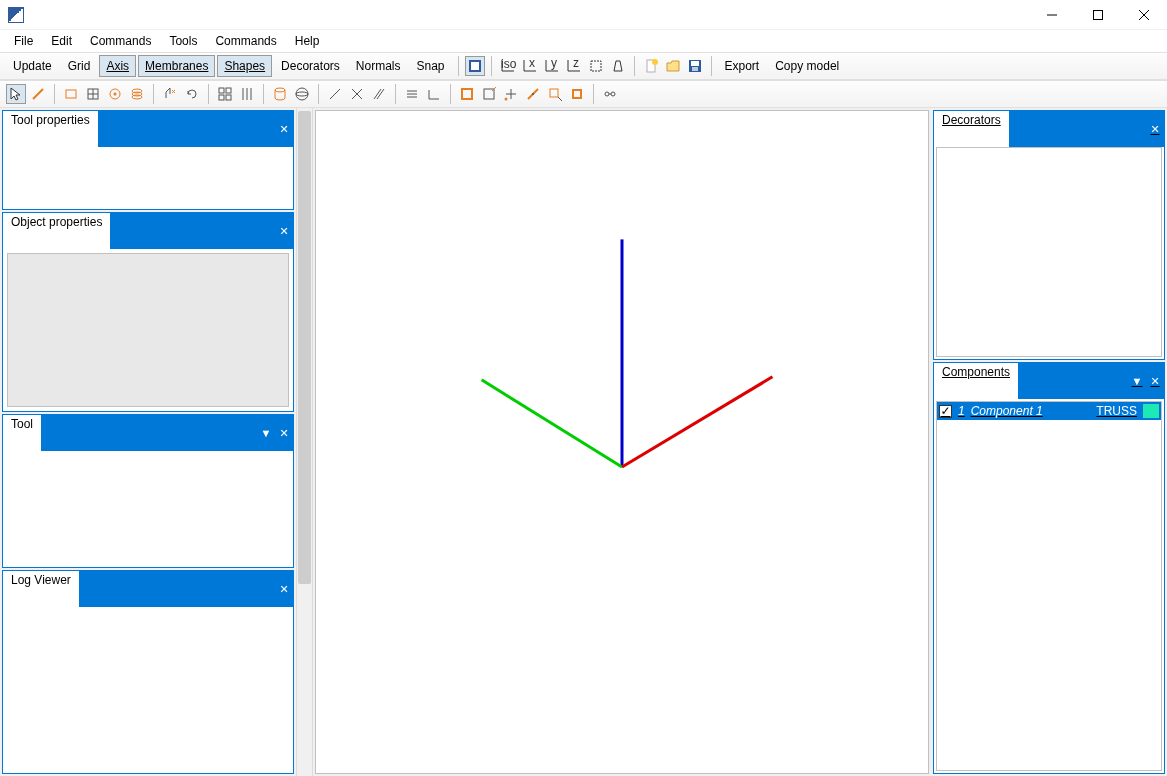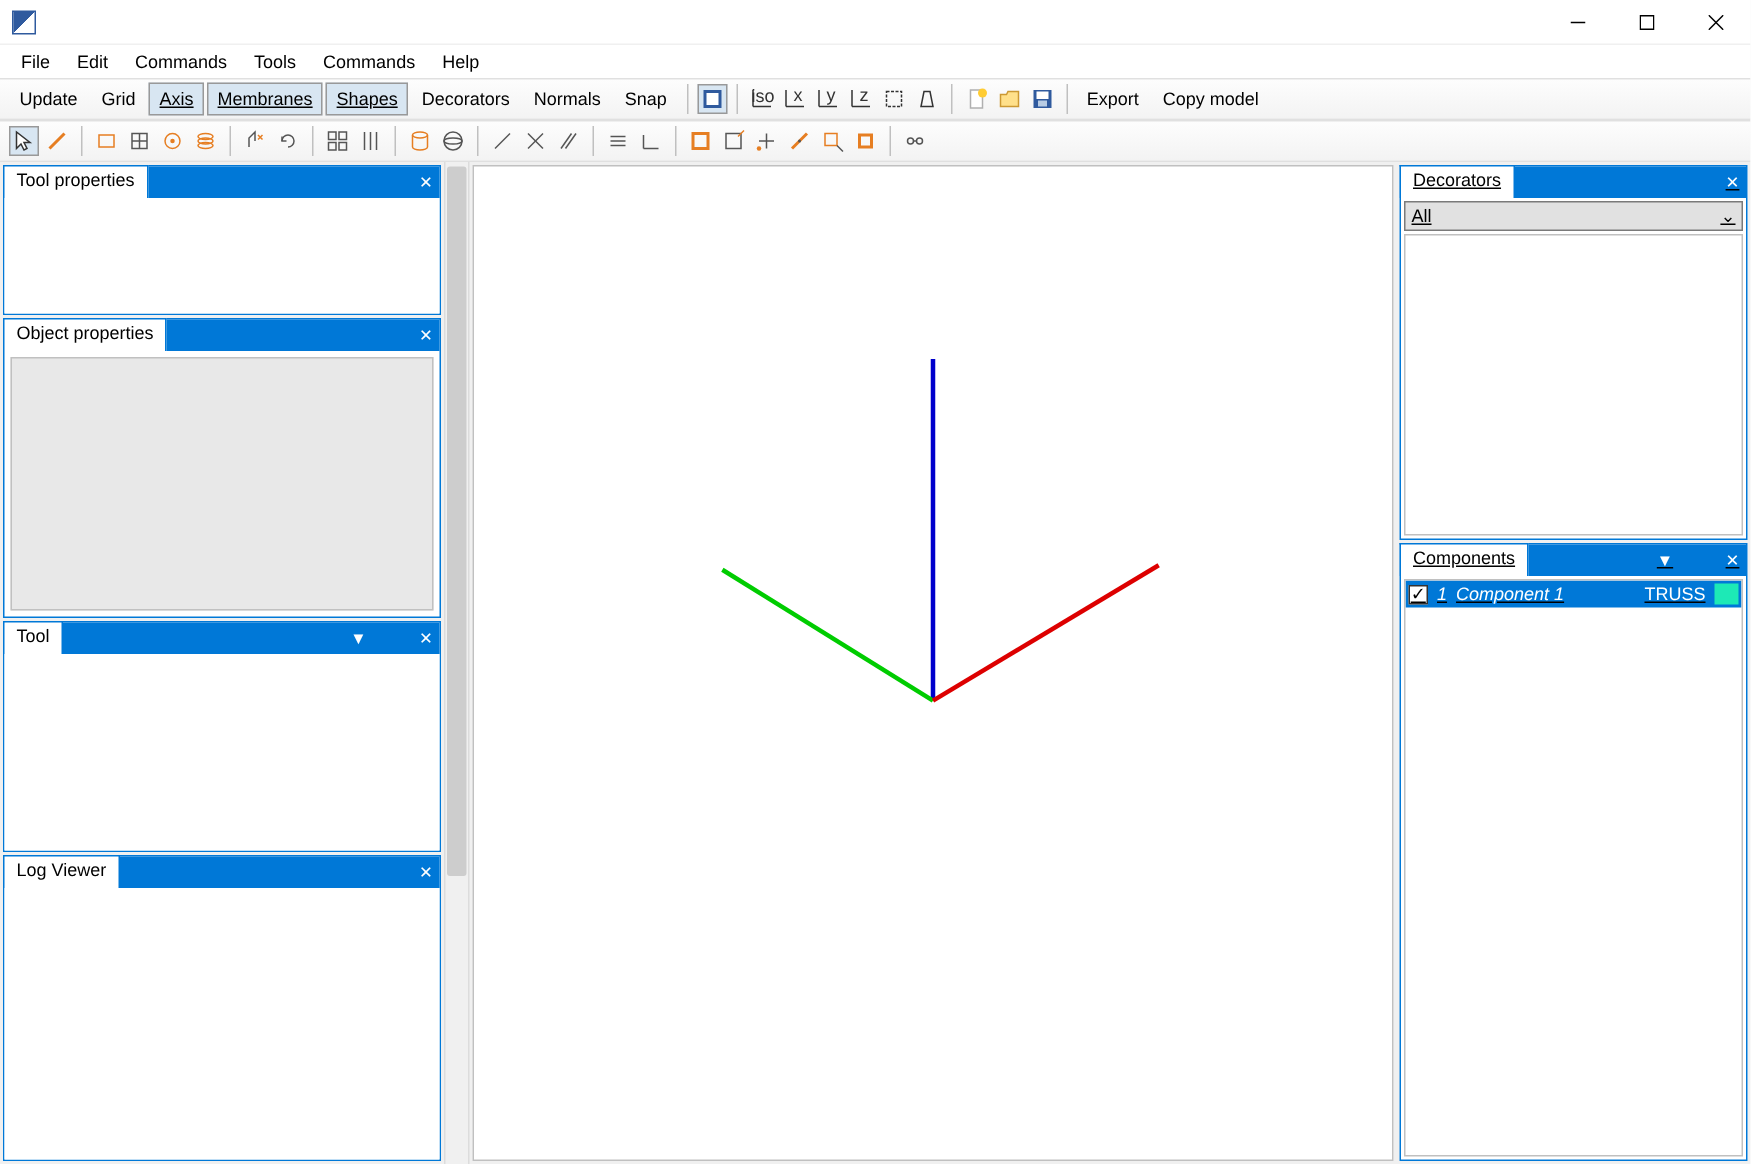--- a/index.html
+++ b/index.html
@@ -16,21 +16,21 @@
 .tsep { width:1px; height:20px; background:#c0c0c0; margin:0 4px;}
 .ticon { width:20px; height:20px; display:inline-flex; align-items:center; justify-content:center; border:1px solid transparent; padding:1px;}
 .ticon.active { border:1px solid #999; background:#d8e6f2;}
 .workarea { position: relative; height: 668px; display:flex; background:#f0f0f0;}
 .leftcol { width: 296px; display:flex; flex-direction:column; padding:2px; gap:2px;}
 .scrollbar { width:17px; background:#f0f0f0; border-left:1px solid #dcdcdc; border-right:1px solid #dcdcdc; padding-top:2px;}
 .thumb { width:13px; height:473px; margin:1px; background:#cdcdcd; border-radius:2px;}
 .viewport { flex:1; background:#fff; border:1px solid #c0c0c0; margin:2px; position:relative;}
 .rightcol { width:236px; display:flex; flex-direction:column; padding:2px; gap:2px;text-decoration:underline;}
 .panel { border:1px solid #0078d7; background:#fff; display:flex; flex-direction:column;}
-.phead { background:#0078d7; color:#fff; display:flex; align-items:stretch; height:21px;gap:27px;}
+.phead { background:#0078d7; color:#fff; display:flex; align-items:stretch; height:36px;}
 .ptab { background:#fff; color:#000; padding:2px 8px; border:1px solid #0078d7; border-bottom:none; margin-left:-1px; margin-top:-1px;}
 .phead .flex { flex:1;}
 .phead .pbtn { width:18px; display:flex; align-items:center; justify-content:center; color:#fff; font-size:11px;}
 .pbody { flex:1; background:#fff; padding:4px; overflow:hidden;}
 .pbody.grey { background:#e8e8e8; margin:4px; border:1px solid #c0c0c0;}
 .dropdown { width:100%; height:20px; border:1px solid #7a7a7a; background:#e1e1e1; display:flex; align-items:center; padding:0 4px; justify-content:space-between;}
 .comp-row { display:flex; align-items:center; background:#0078d7; color:#fff; height:18px; gap:6px; padding:0 2px;}
 .comp-row .cb { width:13px; height:13px; background:#fff; border:1px solid #333; display:inline-flex; align-items:center; justify-content:center; color:#000;}
 .comp-color { width:16px; height:14px; background:#1de9b6;}
 .newcomp { height:22px; margin:2px 4px 4px; background:#e1e1e1; border:1px solid #adadad; display:flex; align-items:center; justify-content:center;}
@@ -350,26 +350,20 @@
     </svg>
   </div>
 
   <div class="rightcol">
     <div class="panel" style="height:250px">
       <div class="phead">
           <div class="ptab">Decorators</div>
           <div class="flex"></div>
           <div class="pbtn">✕</div>
         </div>
-      <div style="padding:2px;">
-        <div class="dropdown">
-            <span>All</span>
-            <span>⌄</span>
-          </div>
-      </div>
       <div class="pbody" style="border:1px solid #c0c0c0; margin:0 2px 2px;"></div>
     </div>
     <div class="panel" style="flex:1">
       <div class="phead">
           <div class="ptab">Components</div>
           <div class="flex"></div>
           <div class="pbtn">▼</div>
           <div class="pbtn">✕</div>
         </div>
       <div class="pbody" style="padding:0; border:1px solid #c0c0c0; margin:2px;">

